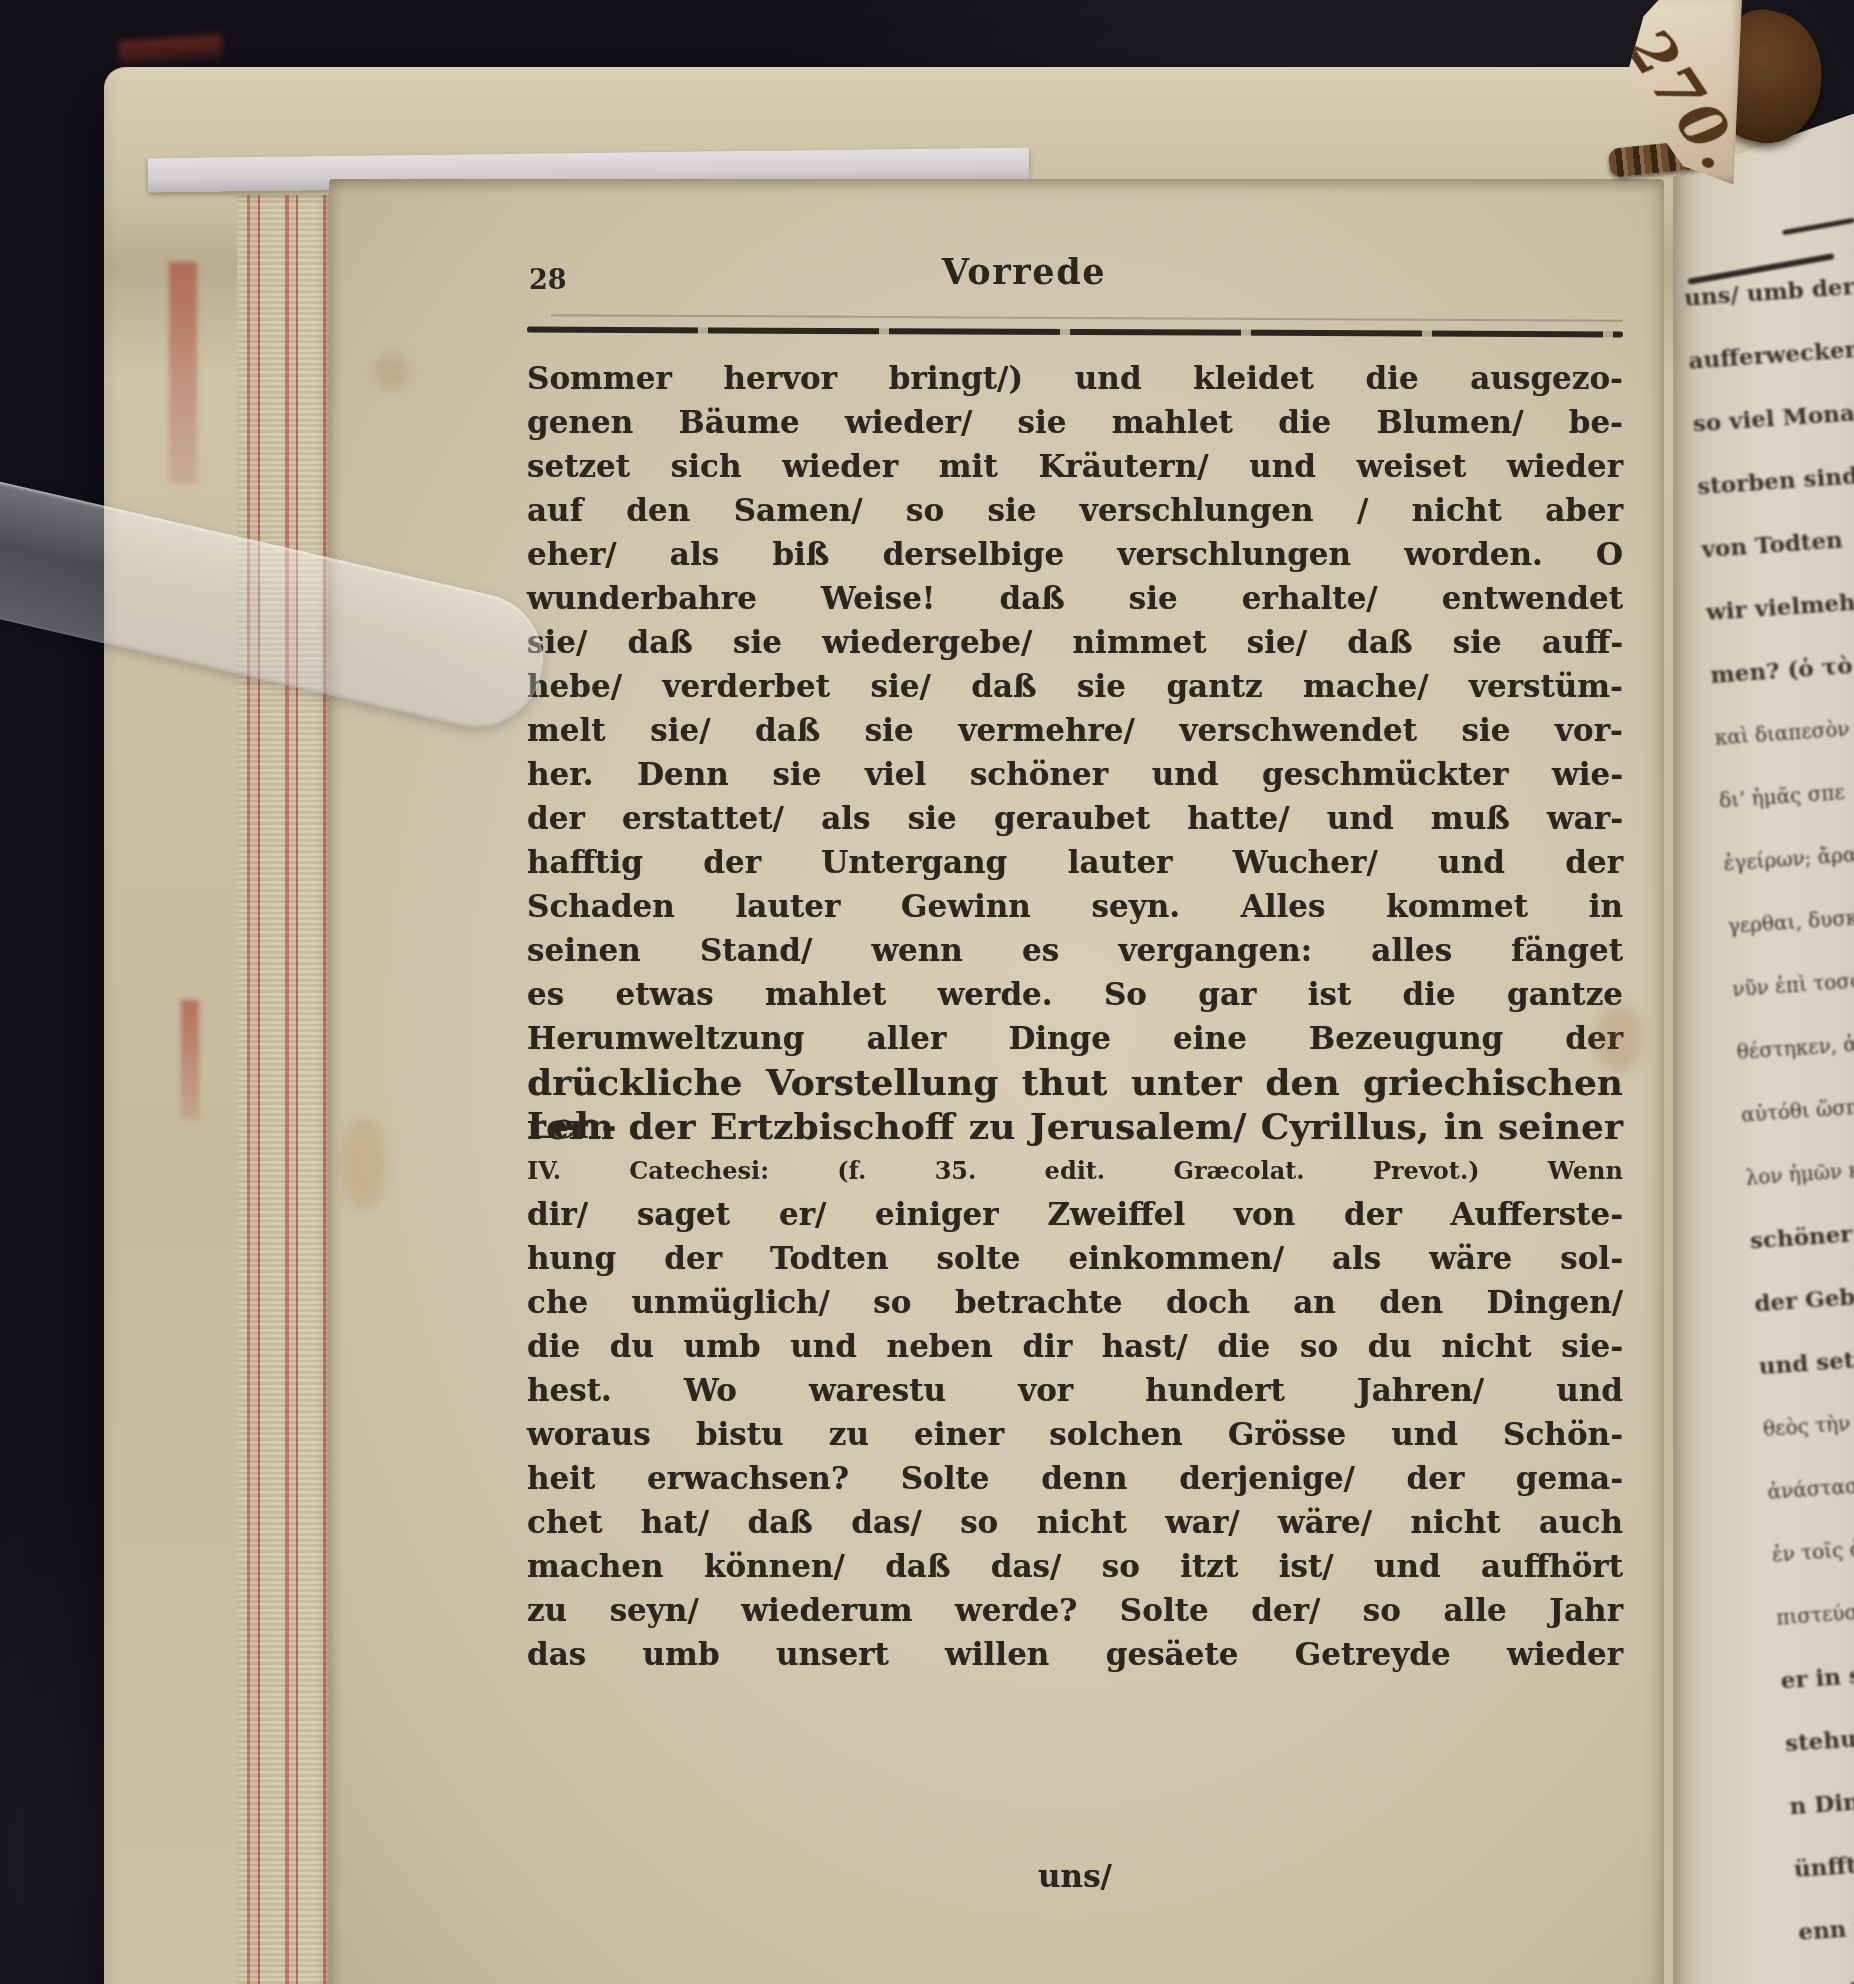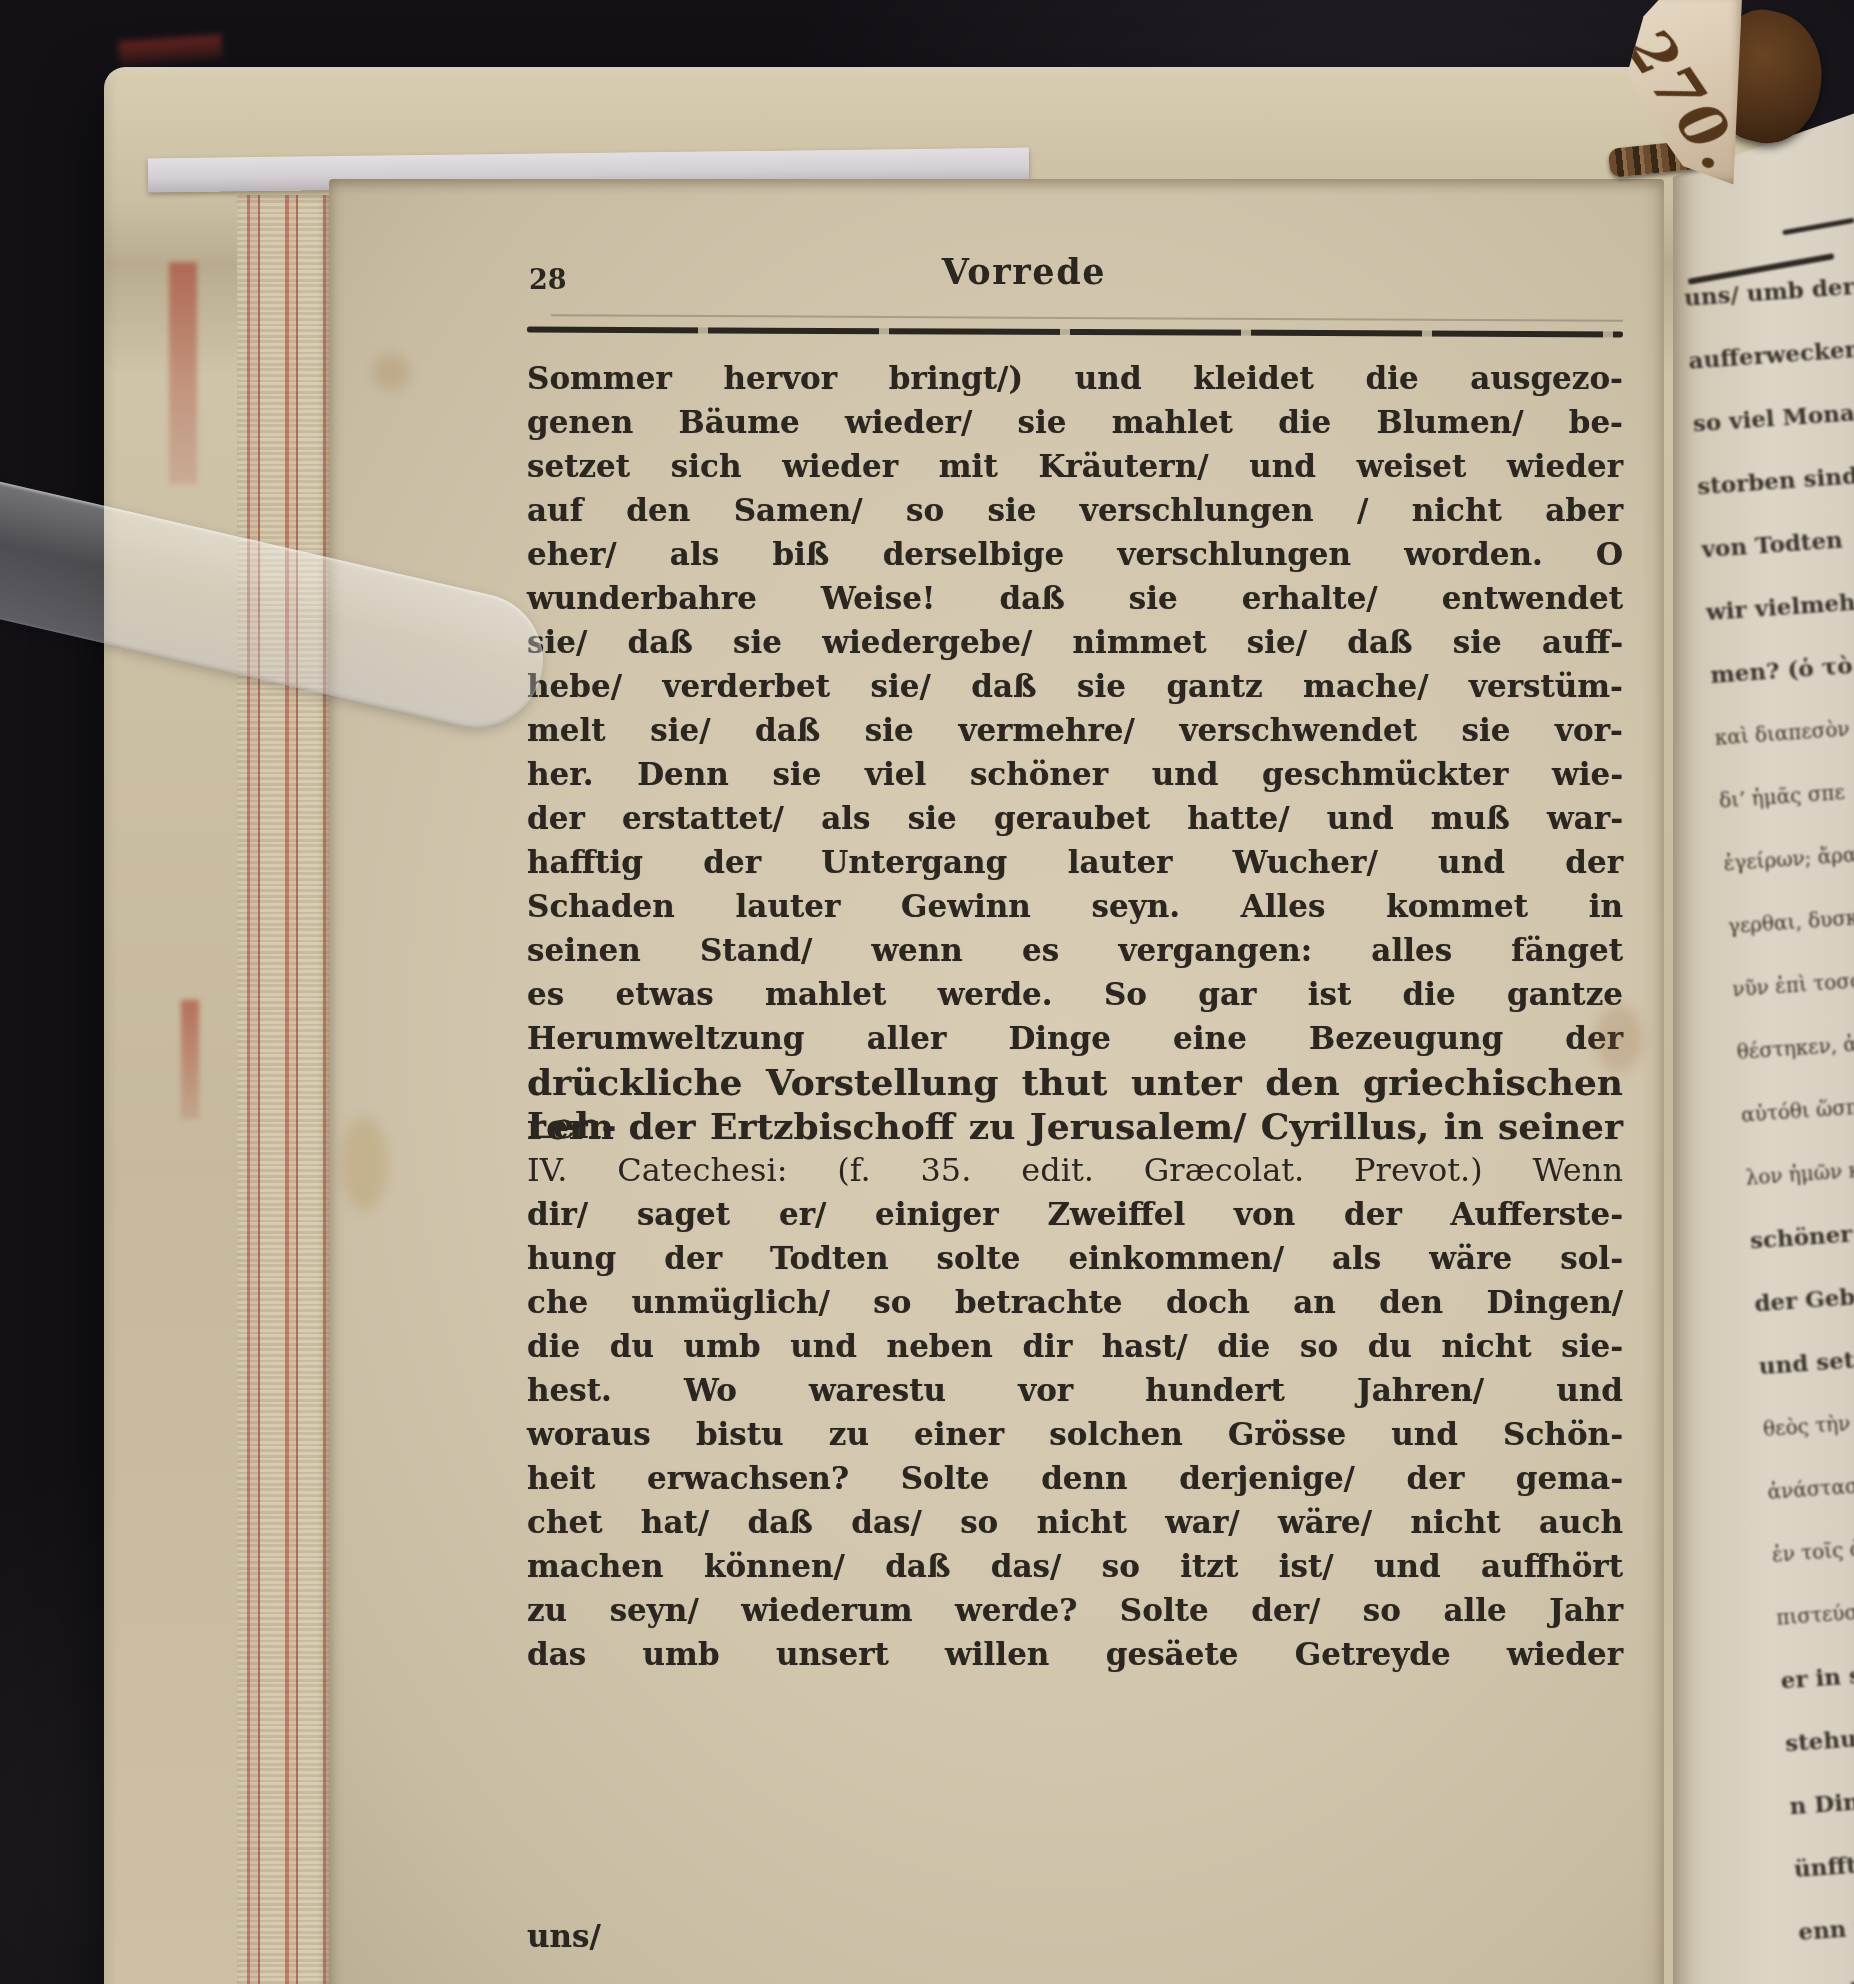--- a/index.html
+++ b/index.html
@@ -36,22 +36,22 @@
   .running-title{position:absolute;left:536px;top:75px;width:318px;text-align:center;
     font:700 35px/1 "DejaVu Serif",serif;color:#2c2620;letter-spacing:1.6px;}
   .rule-ghost{position:absolute;left:222px;top:138px;width:1072px;height:2.4px;background:#2c2620;opacity:.25;transform:rotate(.3deg);}
   .rule{position:absolute;left:198px;top:150px;width:1096px;height:6px;transform:rotate(.25deg);
     background:repeating-linear-gradient(90deg,#2c2620 0 171px, rgba(44,38,32,.15) 171px 181px);border-radius:2.4px;}
   .text-block{position:absolute;left:198px;top:178px;width:1096px;}
   .text-line{height:44px;font:700 31px/43px "DejaVu Serif",serif;color:#2c2620;
     text-align:justify;text-align-last:justify;white-space:normal;
     text-shadow:0 0 0.8px rgba(44,38,32,.45);}
   .text-line.small{font-size:36px;}
-  .text-line.antiqua{font-weight:400;font-size:32px;text-shadow:none;}
-  .catchword{position:absolute;left:198px;top:1736px;width:1096px;text-align:left;
+  .text-line.antiqua{font-weight:700;font-size:24px;text-shadow:none;}
+  .catchword{position:absolute;left:198px;top:1676px;width:1096px;text-align:center;
     font:700 31px/43px "DejaVu Serif",serif;color:#2c2620;text-shadow:0 0 0.8px rgba(44,38,32,.45);}
   .stain{position:absolute;border-radius:50%;filter:blur(5.6px);}
   .stain-a{left:11px;top:937px;width:48px;height:95px;background:rgba(165,125,45,.20);}
   .stain-c{left:1266px;top:826px;width:48px;height:67px;background:rgba(150,100,50,.20);}
   .stain-d{left:44px;top:175px;width:36px;height:36px;background:rgba(150,110,50,.22);}
   
   .page-right{position:absolute;left:1661px;top:93px;width:193px;height:2076px;overflow:hidden;
     clip-path:polygon(12px 84px, 193px 20.6px, 193px 2052px, 67px 2004px, 13.5px 2028px, 12px 1906px);
     background:linear-gradient(90deg,#bdb299 0%,#d2c9b6 18%,#ddd5c6 55%,#d7cfc0 100%);
     box-shadow:inset 18px 0 28px -7.1px rgba(70,50,25,.55);}

